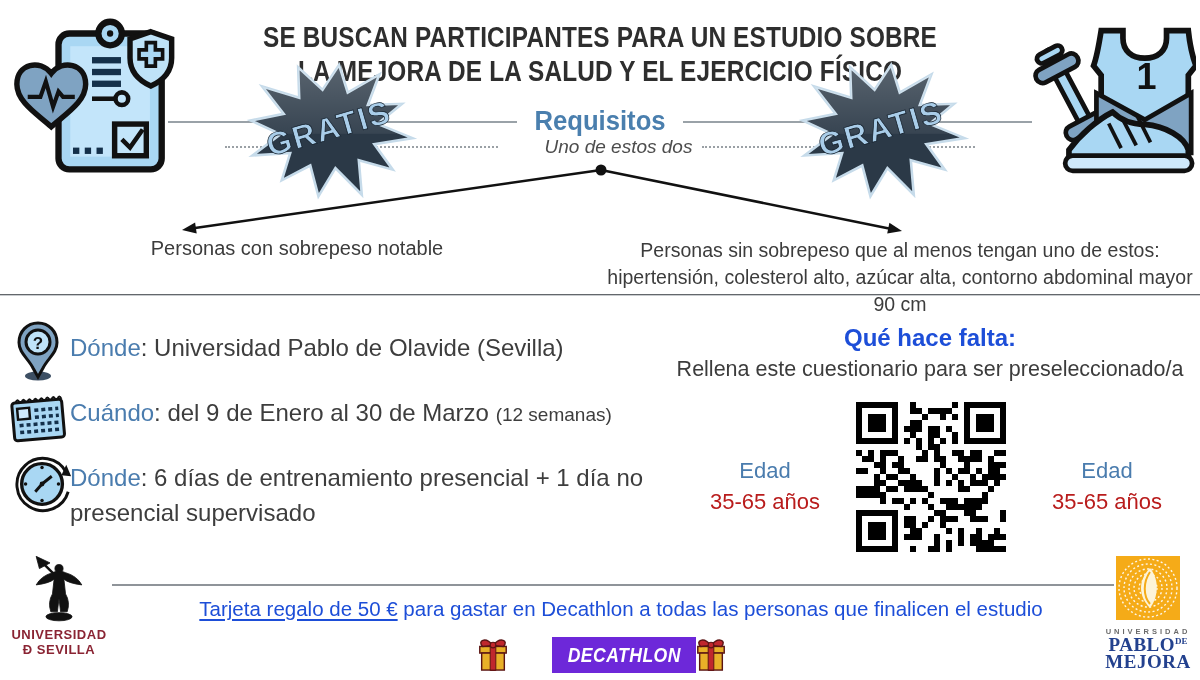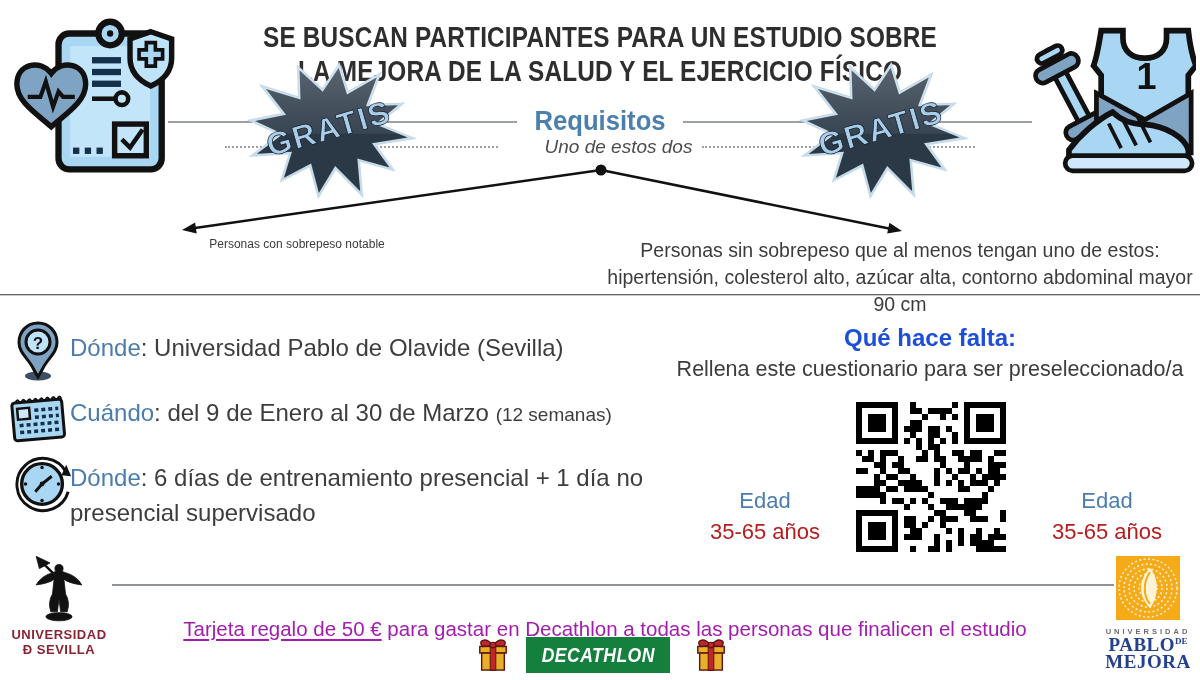--- a/index.html
+++ b/index.html
@@ -32,55 +32,55 @@
   .star-right { left:792px; top:56px; }
   .star text {
     font-family:"Liberation Sans", sans-serif; font-weight:bold; font-size:37px;
     letter-spacing:2px; fill:#a9cde9; stroke:#0c1722; stroke-width:0.8px;
   }
 
   
   .arrows { left:140px; top:156px; width:930px; height:88px; }
 
   
-  .option-left { left:147px; top:237px; width:300px; text-align:center; font-size:12px; color:#3c3c3c; }
+  .option-left { left:147px; top:237px; width:300px; text-align:center; font-size:20px; color:#3c3c3c; }
   .option-right { left:598px; top:237px; width:604px; text-align:center; font-size:19.5px; color:#3c3c3c; line-height:1.38; }
 
   .main-divider { left:0; top:294px; width:1200px; height:2px; background:#63676b; border-bottom:1px solid #c9cccf; }
 
   
   .info-text { font-size:24px; color:#3d3d3d; }
   .info-label { color:#4a7cae; }
   .row-donde { left:70px; top:334px; width:600px; }
   .row-cuando { left:70px; top:399px; width:620px; }
   .row-cuanto { left:70px; top:461px; width:580px; line-height:1.45; }
   .suffix { font-size:19px; color:#3d3d3d;margin-top:28px; }
   .icon-pin { left:15px; top:320px; width:46px; height:62px; }
   .icon-cal { left:9px; top:392px; width:58px; height:52px; }
   .icon-clock { left:12px; top:452px; width:62px; height:64px; }
 
   
   .qhf-heading { left:680px; top:324px; width:500px; text-align:center; font-size:24px; font-weight:bold; color:#1d4ed8; }
   .qhf-subtext { left:655px; top:357px; width:550px; text-align:center; font-size:21.5px; color:#3c3c3c; }
   .qr-code { left:856px; top:402px; width:150px; height:150px; }
-  .age-block { width:140px; text-align:center; top:458px;margin-top:30px; }
+  .age-block { width:140px; text-align:center; top:458px; }
   .age-left { left:695px; }
   .age-right { left:1037px; }
   .age-label { font-size:22px; color:#4a7cae; }
   .age-value { font-size:22px; color:#b91c1c; margin-top:5px; }
 
   
   .footer-line { left:112px; top:584px; width:1002px; height:2px; background:#8f9499; }
-  .reward { left:152px; top:597px; width:906px; text-align:center; font-size:20.5px; color:#a21caf;margin-top:20px; }
+  .reward { left:168px; top:597px; width:906px; text-align:center; font-size:20.5px; color:#1d4ed8; }
   .reward u { text-underline-offset:3px; }
   .gift { width:34px; height:40px; top:634px; }
   .gift-1 { left:476px; }
   .gift-2 { left:694px; }
   .decathlon {
-    left:526px; top:637px; width:144px; height:36px; background:#15803d;
+    left:552px; top:637px; width:144px; height:36px; background:#6d28d9;
     display:flex; align-items:center; justify-content:center;
   }
   .decathlon span {
     color:#ffffff; font-weight:bold; font-style:italic; font-size:20px;
     letter-spacing:0.5px; transform:scaleX(0.88);
   }
 
   
   .logo-sevilla { left:10px; top:554px; width:98px; text-align:center; }
   .logo-sevilla svg { width:62px; height:70px; }

